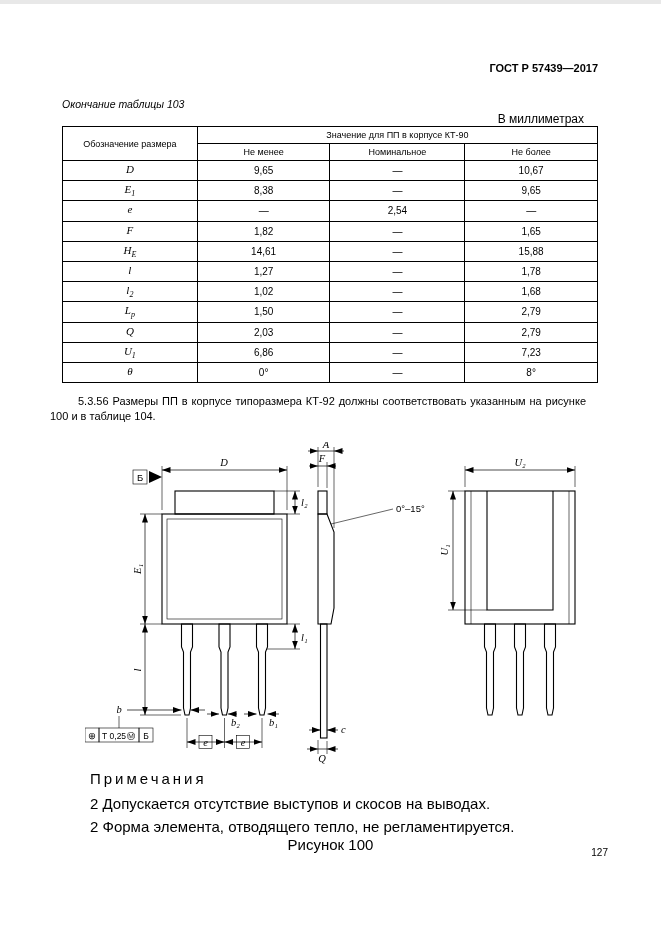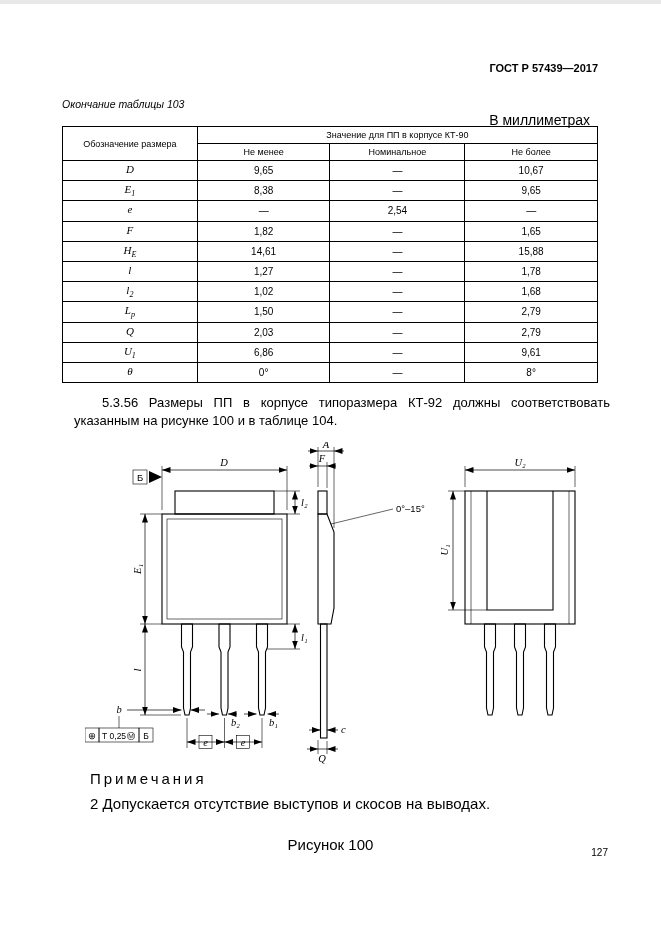--- a/index.html
+++ b/index.html
@@ -16,41 +16,41 @@
   }
   .doc-header {
     position: absolute; top: 58px; right: 63px;
     font-size: 11px; font-weight: bold;
   }
   .continuation {
     position: absolute; top: 94px; left: 62px;
     font-size: 10.5px; font-style: italic;
   }
   .units {
-    position: absolute; top: 108px; right: 71px;
-    font-size: 14px;
+    position: absolute; top: 108px; right: 77px;
+    font-size: 12px;
   }
   table.dims-table {
     position: absolute; top: 122px; left: 62px;
     width: 536px; border-collapse: collapse;
     font-size: 10px;
   }
   .dims-table th, .dims-table td {
     border: 1px solid #000;
     text-align: center; vertical-align: middle;
     font-weight: normal;
     padding: 2px 4px;
   }
   .dims-table th { font-size: 9px; height: 17px; }
   .dims-table td { height: 20px; }
   .sym { font-family: "Liberation Serif", serif; font-style: italic; font-size: 11px; }
   .sym sub { font-size: 8px; font-style: italic; }
   .para {
-    position: absolute; top: 390px; left: 74px; width: 536px;
-    font-size: 13px; line-height: 1.4;
+    position: absolute; top: 390px; left: 50px; width: 536px;
+    font-size: 11px; line-height: 1.4;
     text-indent: 28px; text-align: justify;
   }
   .figure-wrap { position: absolute; top: 438px; left: 85px; width: 520px; height: 330px; }
   .notes { position: absolute; top: 766px; left: 90px; width: 500px; font-size: 15px; }
   .notes-title { letter-spacing: 3px; margin-bottom: 8px; }
   .note-line { margin-bottom: 6px; }
   .fig-caption {
     position: absolute; top: 832px; left: 0; width: 100%;
     text-align: center; font-size: 15px;
   }
@@ -143,21 +143,21 @@
       <tr>
         <td><span class="sym"><span>Q</span><sub></sub></span></td>
         <td>2,03</td>
         <td>—</td>
         <td>2,79</td>
       </tr>
       <tr>
         <td><span class="sym"><span>U</span><sub>1</sub></span></td>
         <td>6,86</td>
         <td>—</td>
-        <td>9,61</td>
+        <td>7,23</td>
       </tr>
       <tr>
         <td><span class="sym"><span>θ</span><sub></sub></span></td>
         <td>0°</td>
         <td>—</td>
         <td>8°</td>
       </tr>
     </tbody>
   </table>
 
@@ -333,18 +333,19 @@
           <line class="dim" x1="368" y1="49" x2="368" y2="168" marker-start="url(#arw)" marker-end="url(#arw)"></line>
           <text class="lbl" transform="translate(363,108) rotate(-90)" text-anchor="middle">U₁</text>
         </g>
       </g>
     </svg>
   </div>
 
   <div class="notes">
     <div class="notes-title">Примечания</div>
     <div class="note-line">2 Допускается отсутствие выступов и скосов на выводах.</div>
+    <div class="note-line">2 Форма элемента, отводящего тепло, не регламентируется.</div>
   </div>
 
   <div class="fig-caption">Рисунок 100</div>
   <div class="page-number">127</div>
 
 </div>
 
 </body></html>

